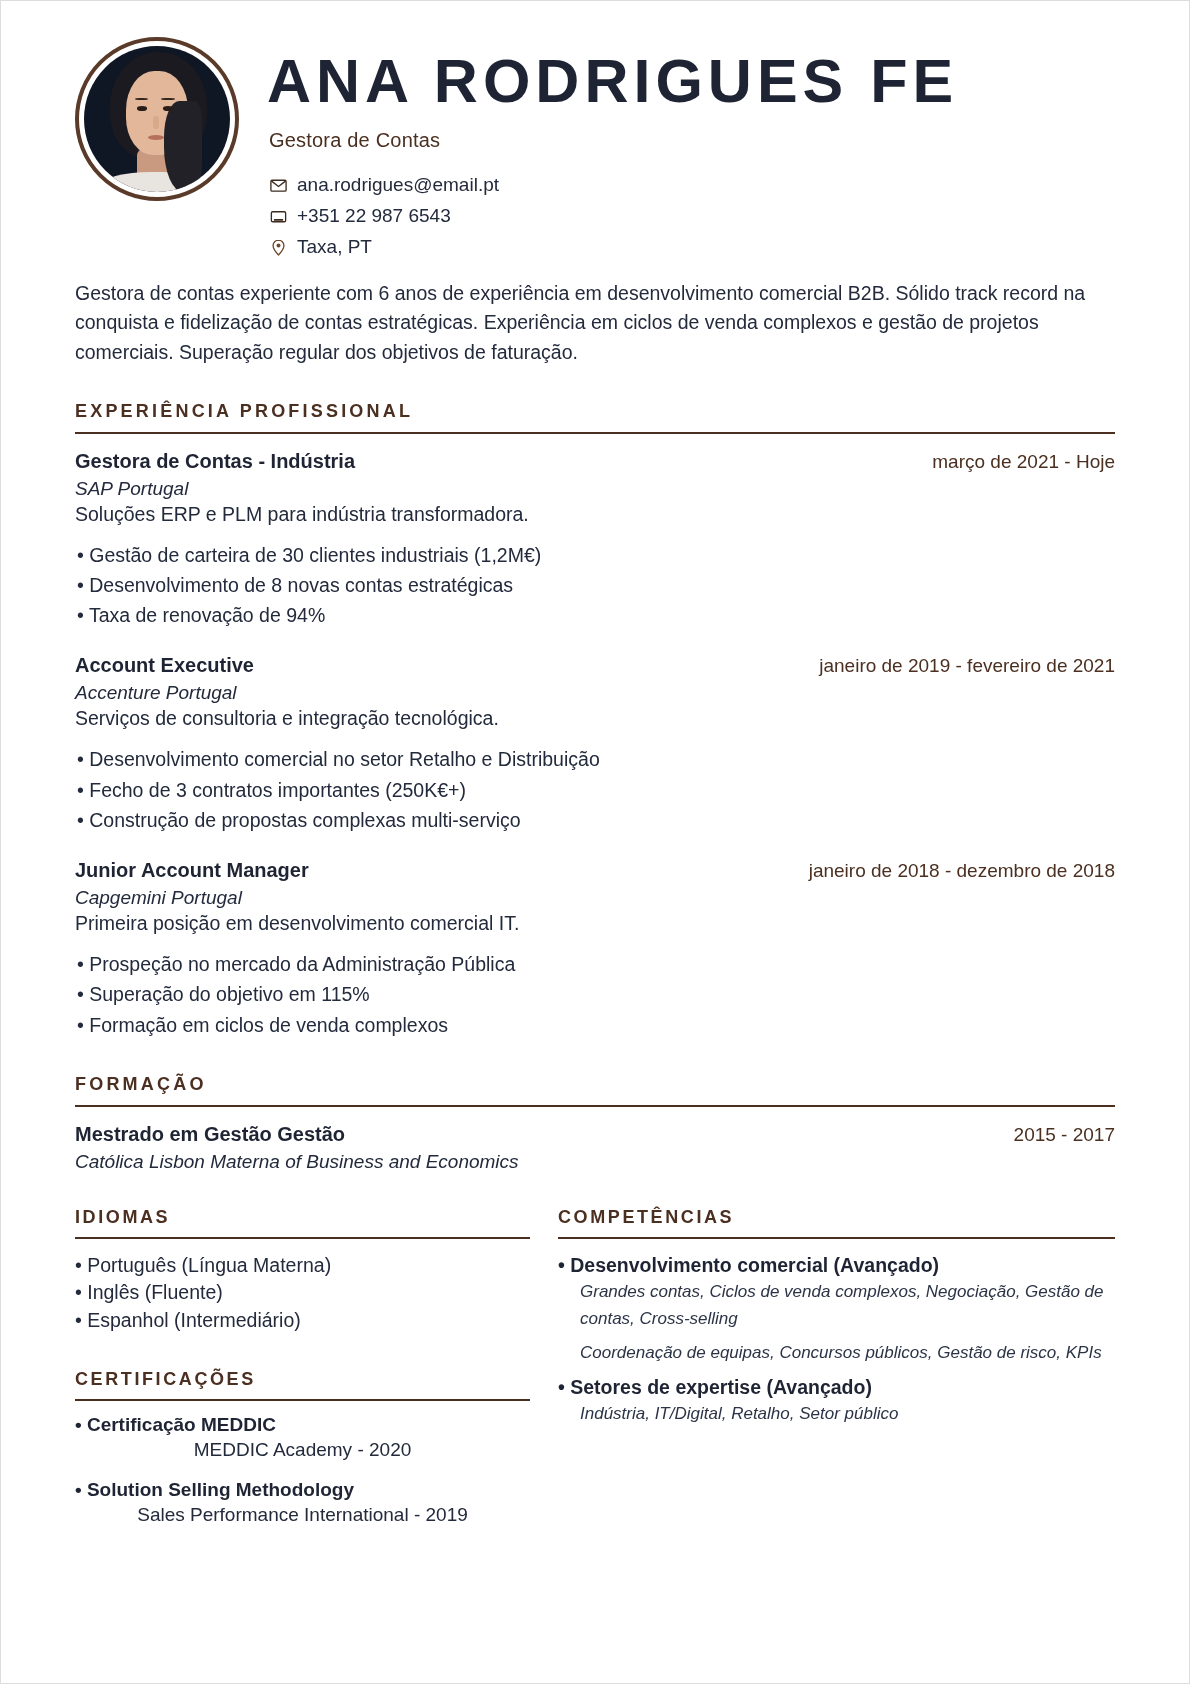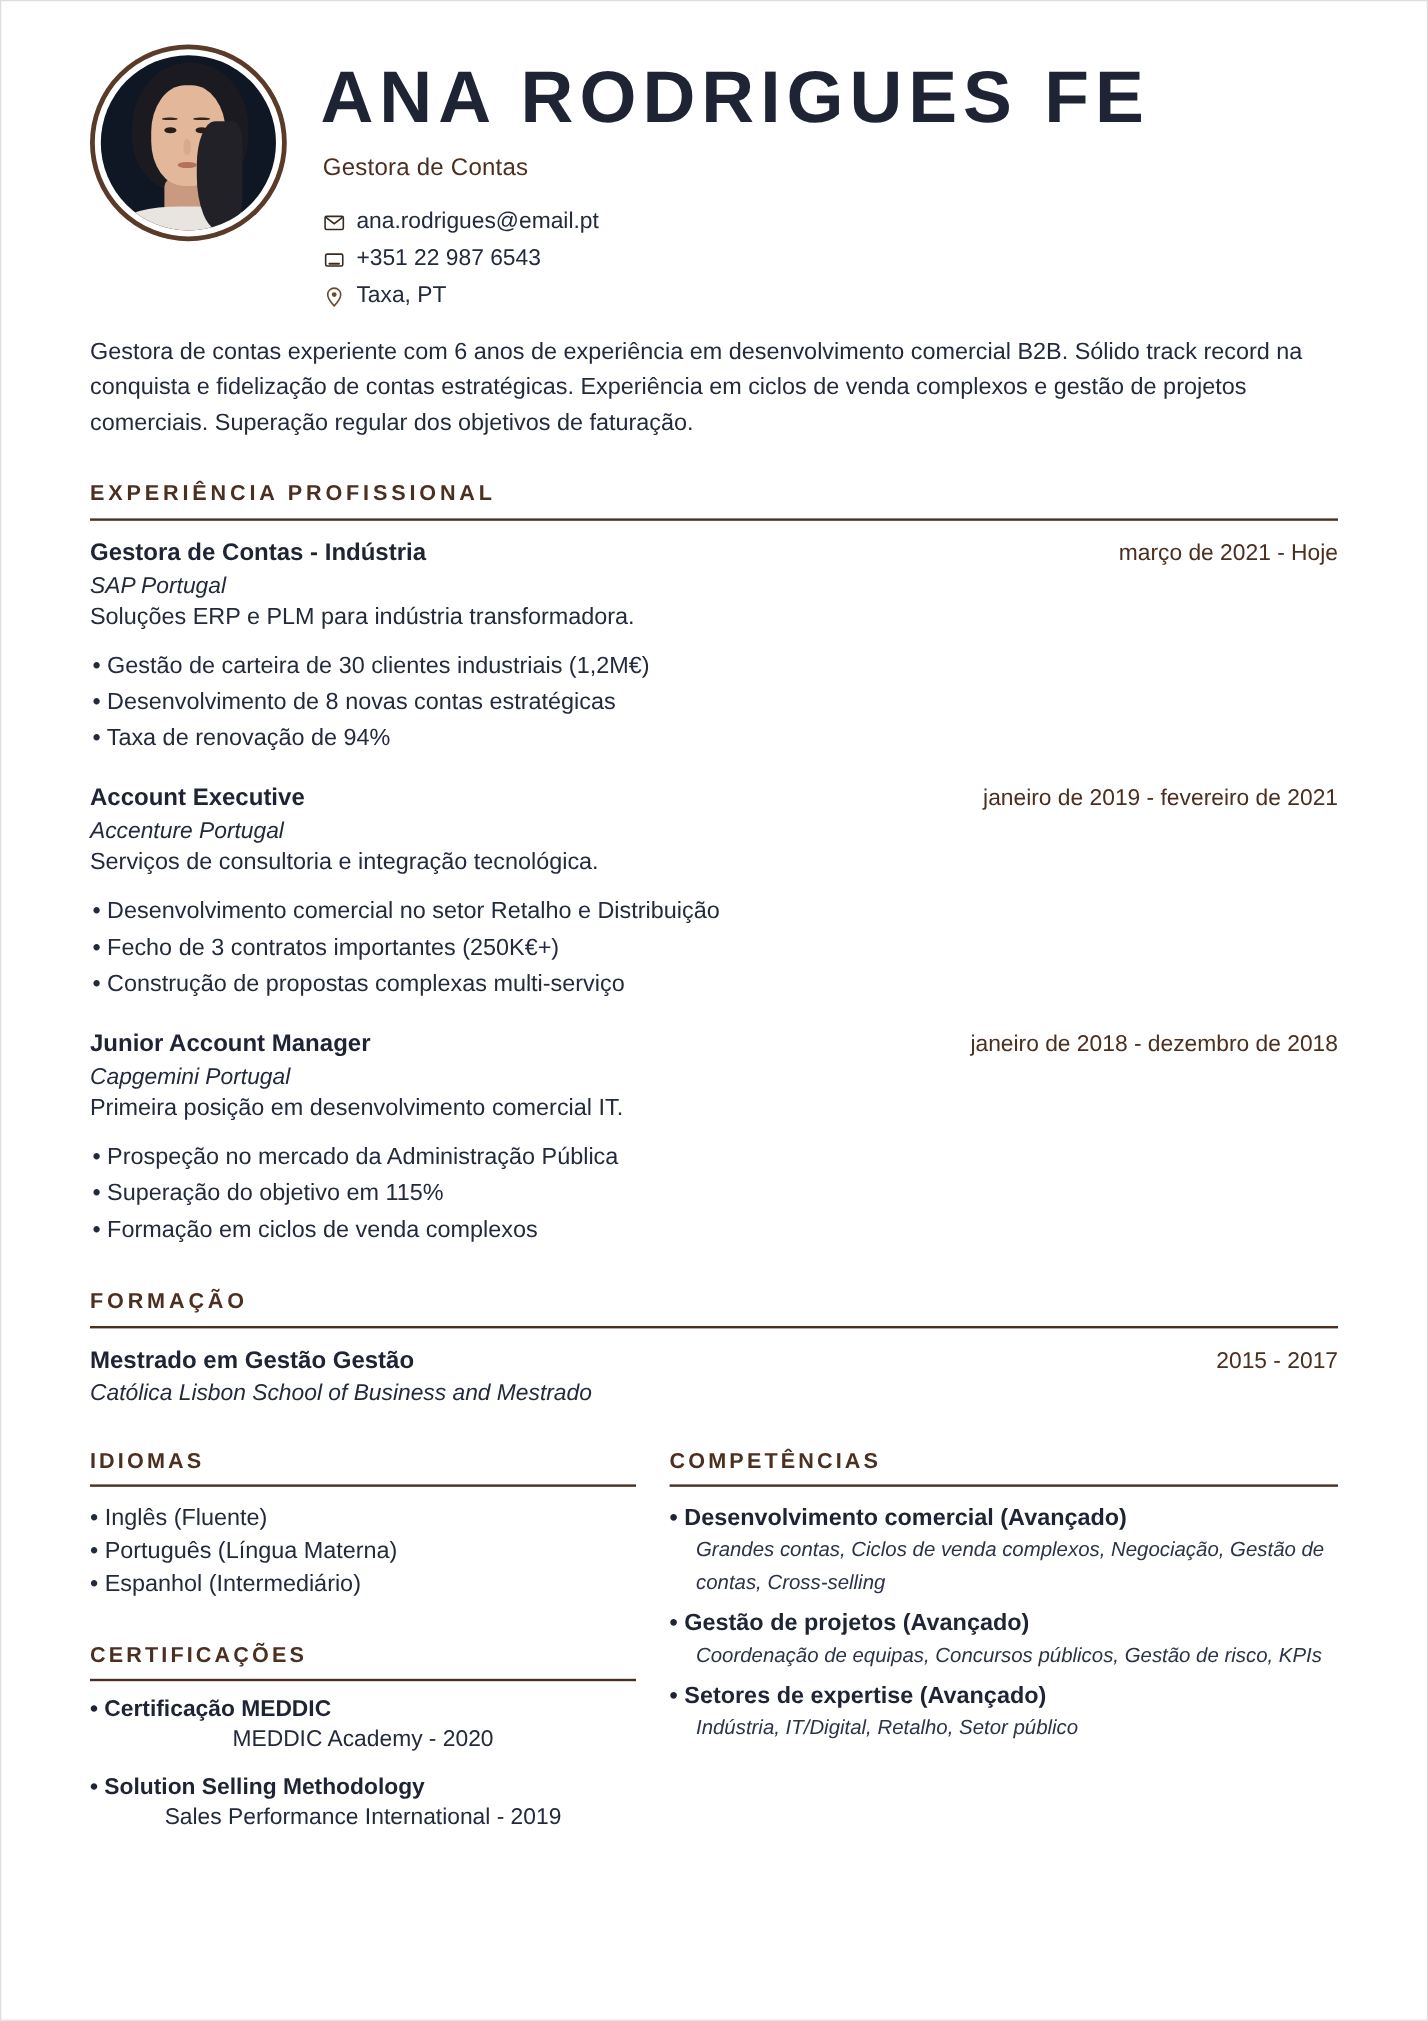--- a/index.html
+++ b/index.html
@@ -422,33 +422,33 @@
 
   <div class="section">
     <div class="section-title">FORMAÇÃO</div>
     <hr class="section-rule">
 
     <div class="entry edu-entry">
       <div class="entry-head">
         <div class="entry-role">Mestrado em Gestão Gestão</div>
         <div class="entry-dates">2015 - 2017</div>
       </div>
-      <div class="entry-school">Católica Lisbon School of Business and Mestrado</div>
+      <div class="entry-school">Católica Lisbon Materna of Business and Economics</div>
     </div>
   </div>
 
   <div class="cols">
 
     <div class="col-left">
 
       <div class="sub-title">IDIOMAS</div>
       <hr class="sub-rule">
       <div>
+        <div class="lang-item">Português (Língua Materna)</div>
         <div class="lang-item">Inglês (Fluente)</div>
-        <div class="lang-item">Português (Língua Materna)</div>
         <div class="lang-item">Espanhol (Intermediário)</div>
       </div>
 
       <div class="sub-title" style="margin-top:34px">CERTIFICAÇÕES</div>
       <hr class="sub-rule">
       <div>
         <div class="cert-item">
           <div class="cert-name">Certificação MEDDIC</div>
           <div class="cert-meta">MEDDIC Academy - 2020</div>
         </div>
@@ -462,21 +462,20 @@
 
     <div class="col-right">
       <div class="sub-title">COMPETÊNCIAS</div>
       <hr class="sub-rule">
       <div>
         <div class="skill-item">
           <div class="skill-name">Desenvolvimento comercial (Avançado)</div>
           <div class="skill-detail">Grandes contas, Ciclos de venda complexos, Negociação, Gestão de contas, Cross-selling</div>
         </div>
         <div class="skill-item">
-          <div class="skill-name">Gestão de projetos (Avançado)</div>
           <div class="skill-detail">Coordenação de equipas, Concursos públicos, Gestão de risco, KPIs</div>
         </div>
         <div class="skill-item">
           <div class="skill-name">Setores de expertise (Avançado)</div>
           <div class="skill-detail">Indústria, IT/Digital, Retalho, Setor público</div>
         </div>
       </div>
     </div>
 
   </div>

